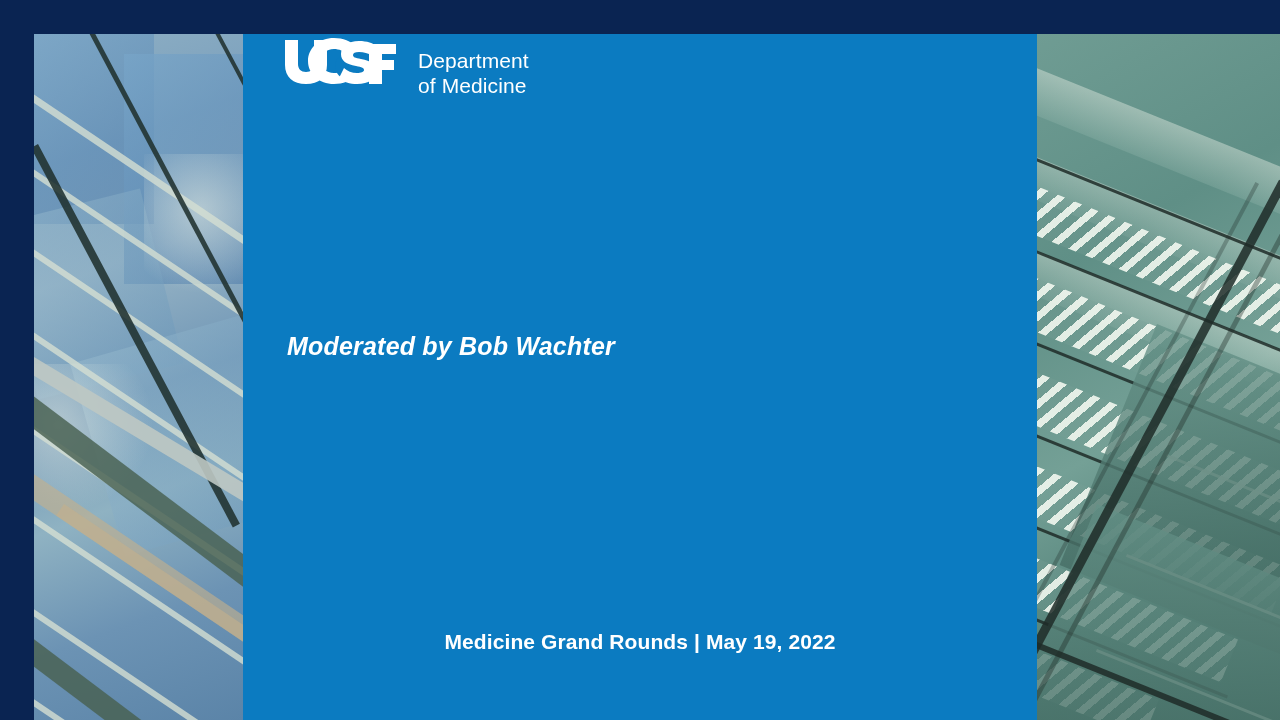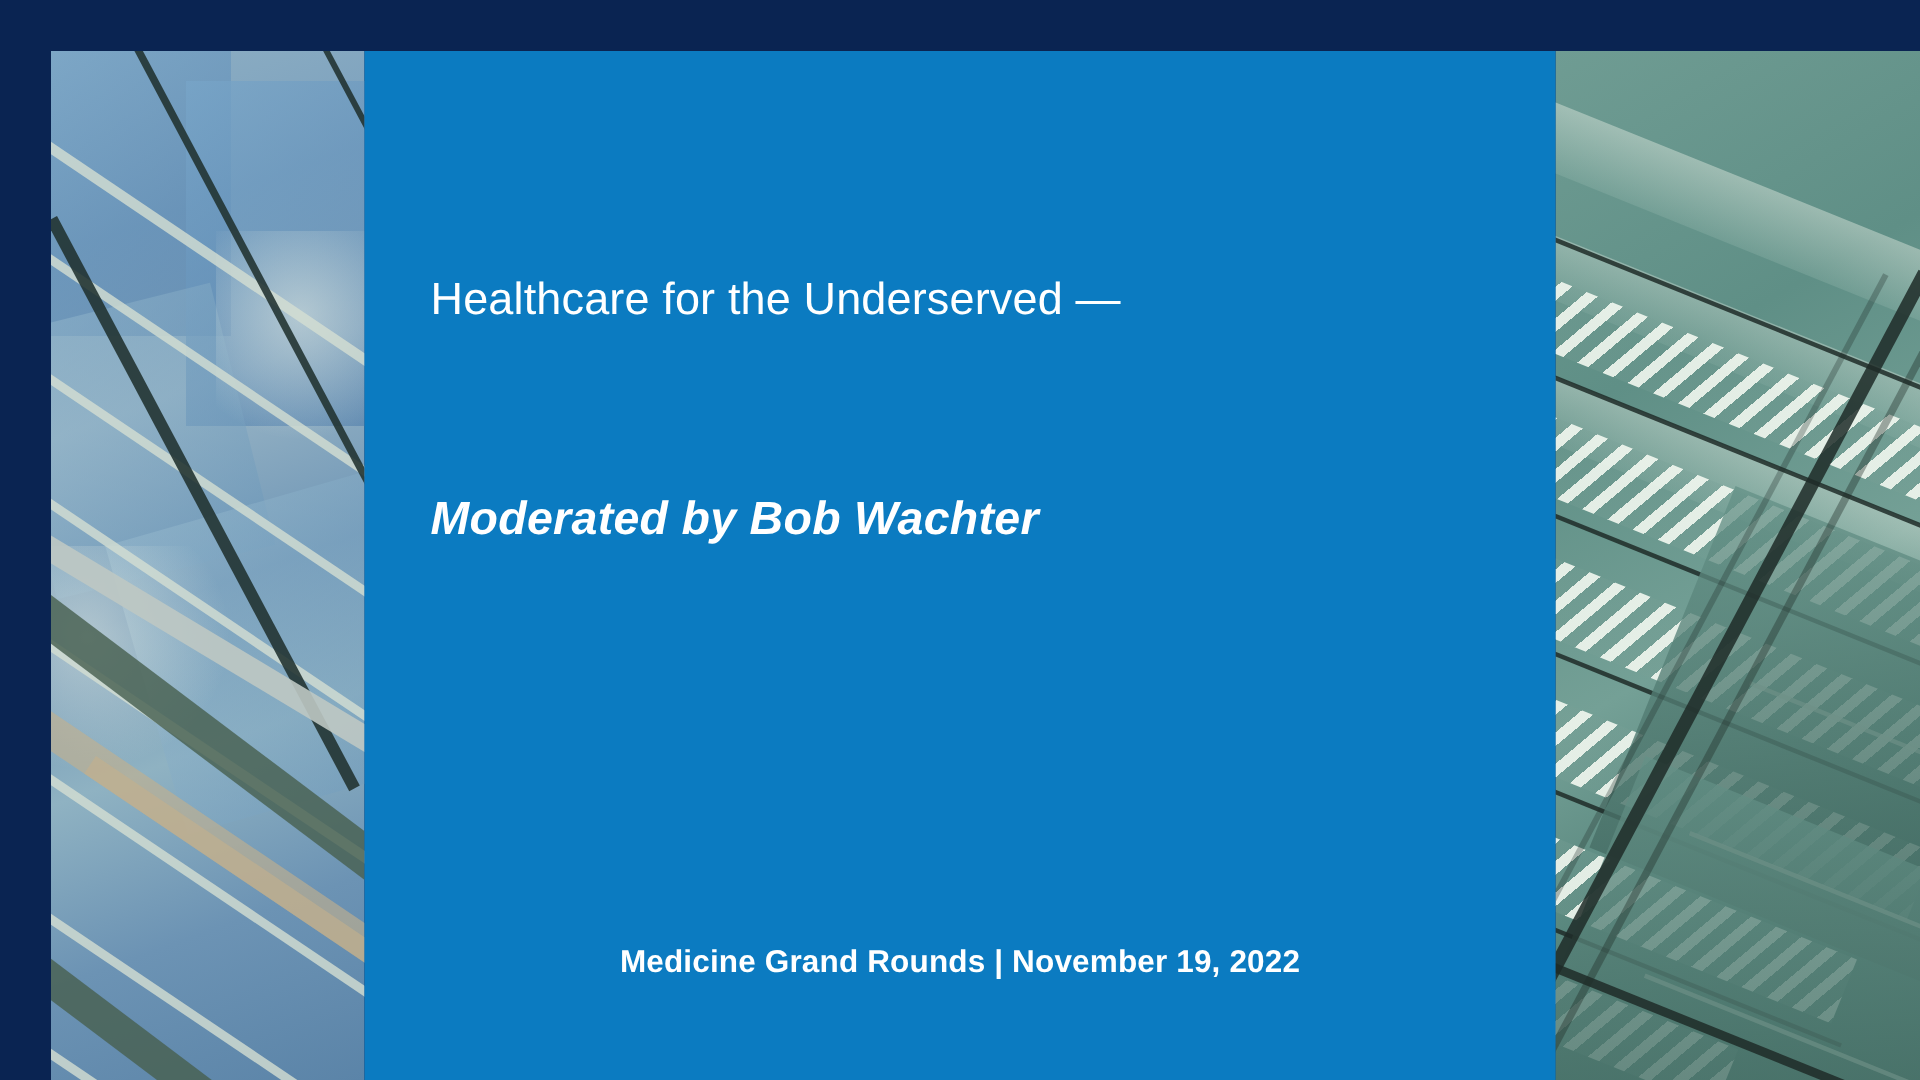--- a/index.html
+++ b/index.html
@@ -175,21 +175,21 @@
     letter-spacing: .1px;
     white-space: nowrap;
   }
 
   
   .moderator {
     position: absolute;
     left: 44px;
     top: 328px;
     color: #ffffff;
-    font-size: 31px;
+    font-size: 25px;
     line-height: 36px;
     font-weight: 700;
     font-style: italic;
     letter-spacing: .2px;
     white-space: nowrap;
   }
 
   
   .footer {
     position: absolute;
@@ -267,27 +267,46 @@
 
     <div class="rib" style="left:250px; top:150px; width:640px; height:9px; transform:rotate(118deg);"></div>
     <div class="rib" style="left:275px; top:150px; width:640px; height:5px; transform:rotate(118deg); opacity:.45;"></div>
     <div class="rib" style="left:222px; top:150px; width:640px; height:4px; transform:rotate(118deg); opacity:.35;"></div>
 
     <div class="rib" style="left:-20px; top:600px; width:300px; height:6px; transform:rotate(22deg);"></div>
   </div>
 
   <div class="center-panel">
 
+    <div class="logo-lockup">
+
+      <div class="ucsf-mark">
+        <svg width="116" height="62" viewBox="0 0 116 62" xmlns="http://www.w3.org/2000/svg" aria-hidden="true">
+
+          <path fill="#ffffff" d="M2,2 h13 v24 c0,5 3,8 8,8 c5,0 8,-3 8,-8 V2 h13 v25 c0,12 -8,19 -21,19 C10,46 2,39 2,27 Z"></path>
+
+          <path fill="#ffffff" d="M73,9 c-5,-6 -13,-9 -22,-9 C36,0 25,10 25,23 c0,13 11,23 26,23 c9,0 17,-3 22,-9 l-9,-8 c-3,4 -8,6 -13,6 c-8,0 -13,-5 -13,-12 c0,-7 5,-12 13,-12 c5,0 10,2 13,6 Z"></path>
+
+          <path fill="#0b7bc1" d="M52,28 c0,-7 6,-12 14,-12 c6,0 11,2 14,6 l-2,12 c-4,5 -9,7 -15,7 C58,41 52,35 52,28 Z"></path>
+
+          <path fill="#ffffff" d="M56,40 c4,4 11,6 18,6 c12,0 19,-5 19,-13 c0,-7 -5,-10 -15,-12 c-6,-1 -8,-2 -8,-4 c0,-2 2,-3 6,-3 c5,0 9,1 13,4 l6,-9 c-5,-4 -11,-6 -19,-6 c-11,0 -18,5 -18,13 c0,7 5,10 15,12 c6,1 8,2 8,4 c0,2 -3,3 -7,3 c-5,0 -10,-2 -13,-5 Z"></path>
+
+          <path fill="#ffffff" d="M95,60 h13 V46 h12 V36 h-12 V30 h14 V20 H95 Z" transform="translate(-9,-14)"></path>
+        </svg>
+      </div>
+
+      <div class="dept-text">Department
+of Medicine</div>
+    </div>
 
     <div class="title-block">
-      <div class="title-line">Healthcare for the Underserved —</div>
     </div>
 
     <div class="moderator">Moderated by Bob Wachter</div>
 
-    <div class="footer">Medicine Grand Rounds | November 19, 2022</div>
+    <div class="footer">Medicine Grand Rounds | May 19, 2022</div>
 
   </div>
 
   <div class="navy-band-top"></div>
   <div class="navy-rail-left"></div>
 
 </div>
 
 </body></html>

